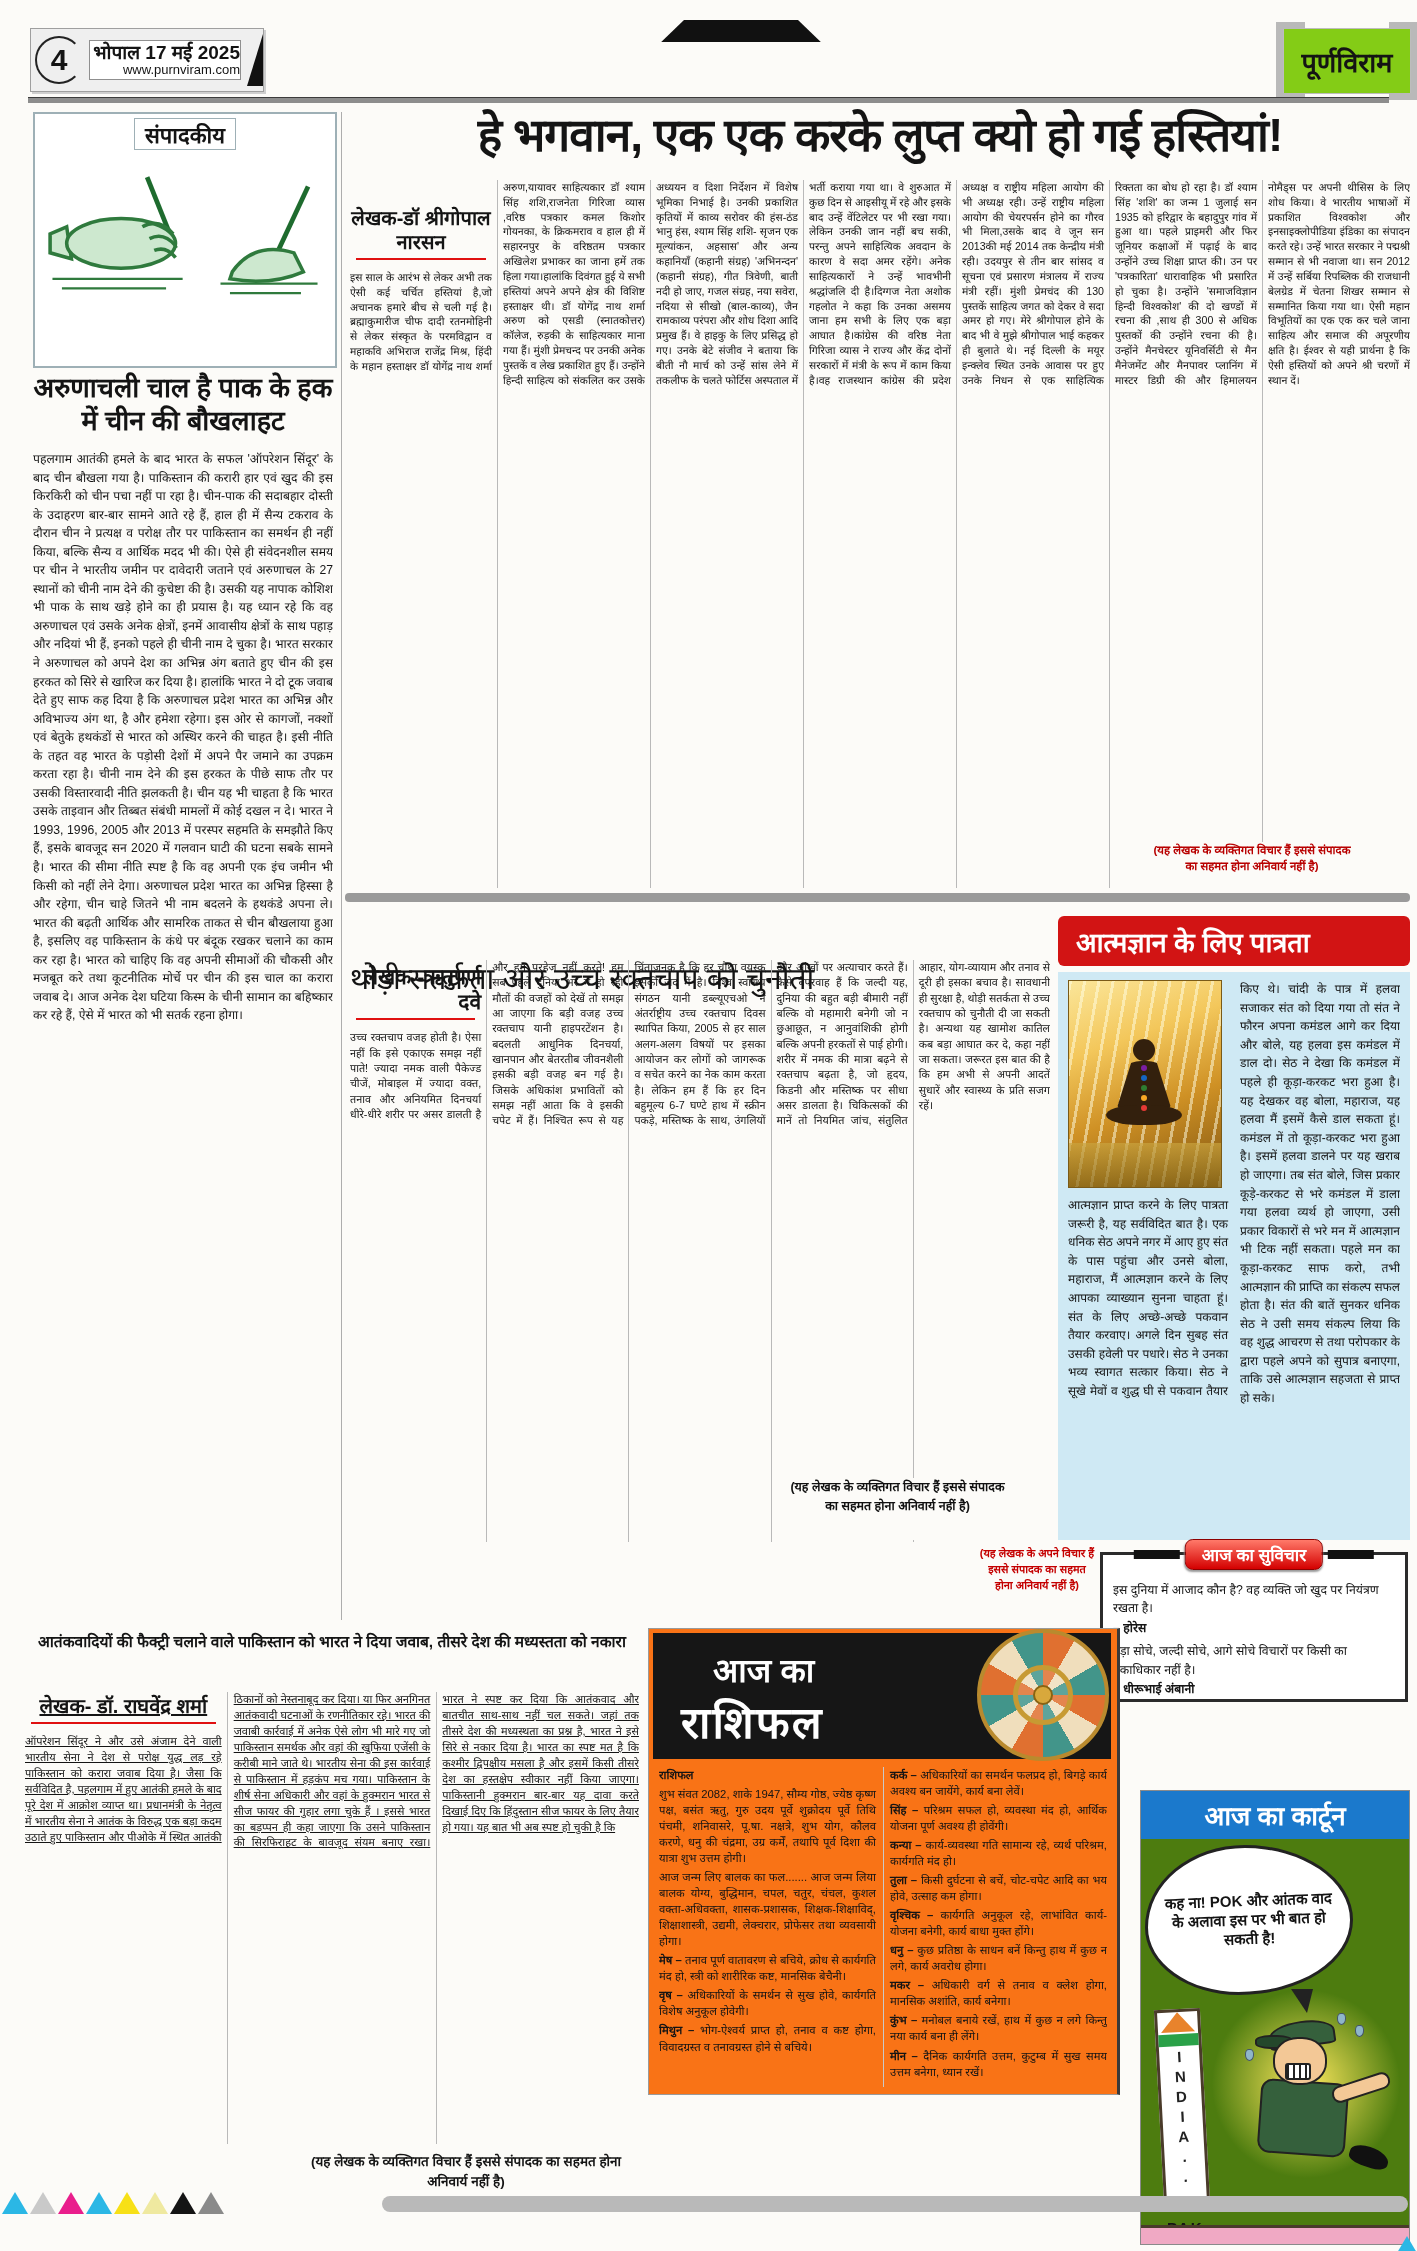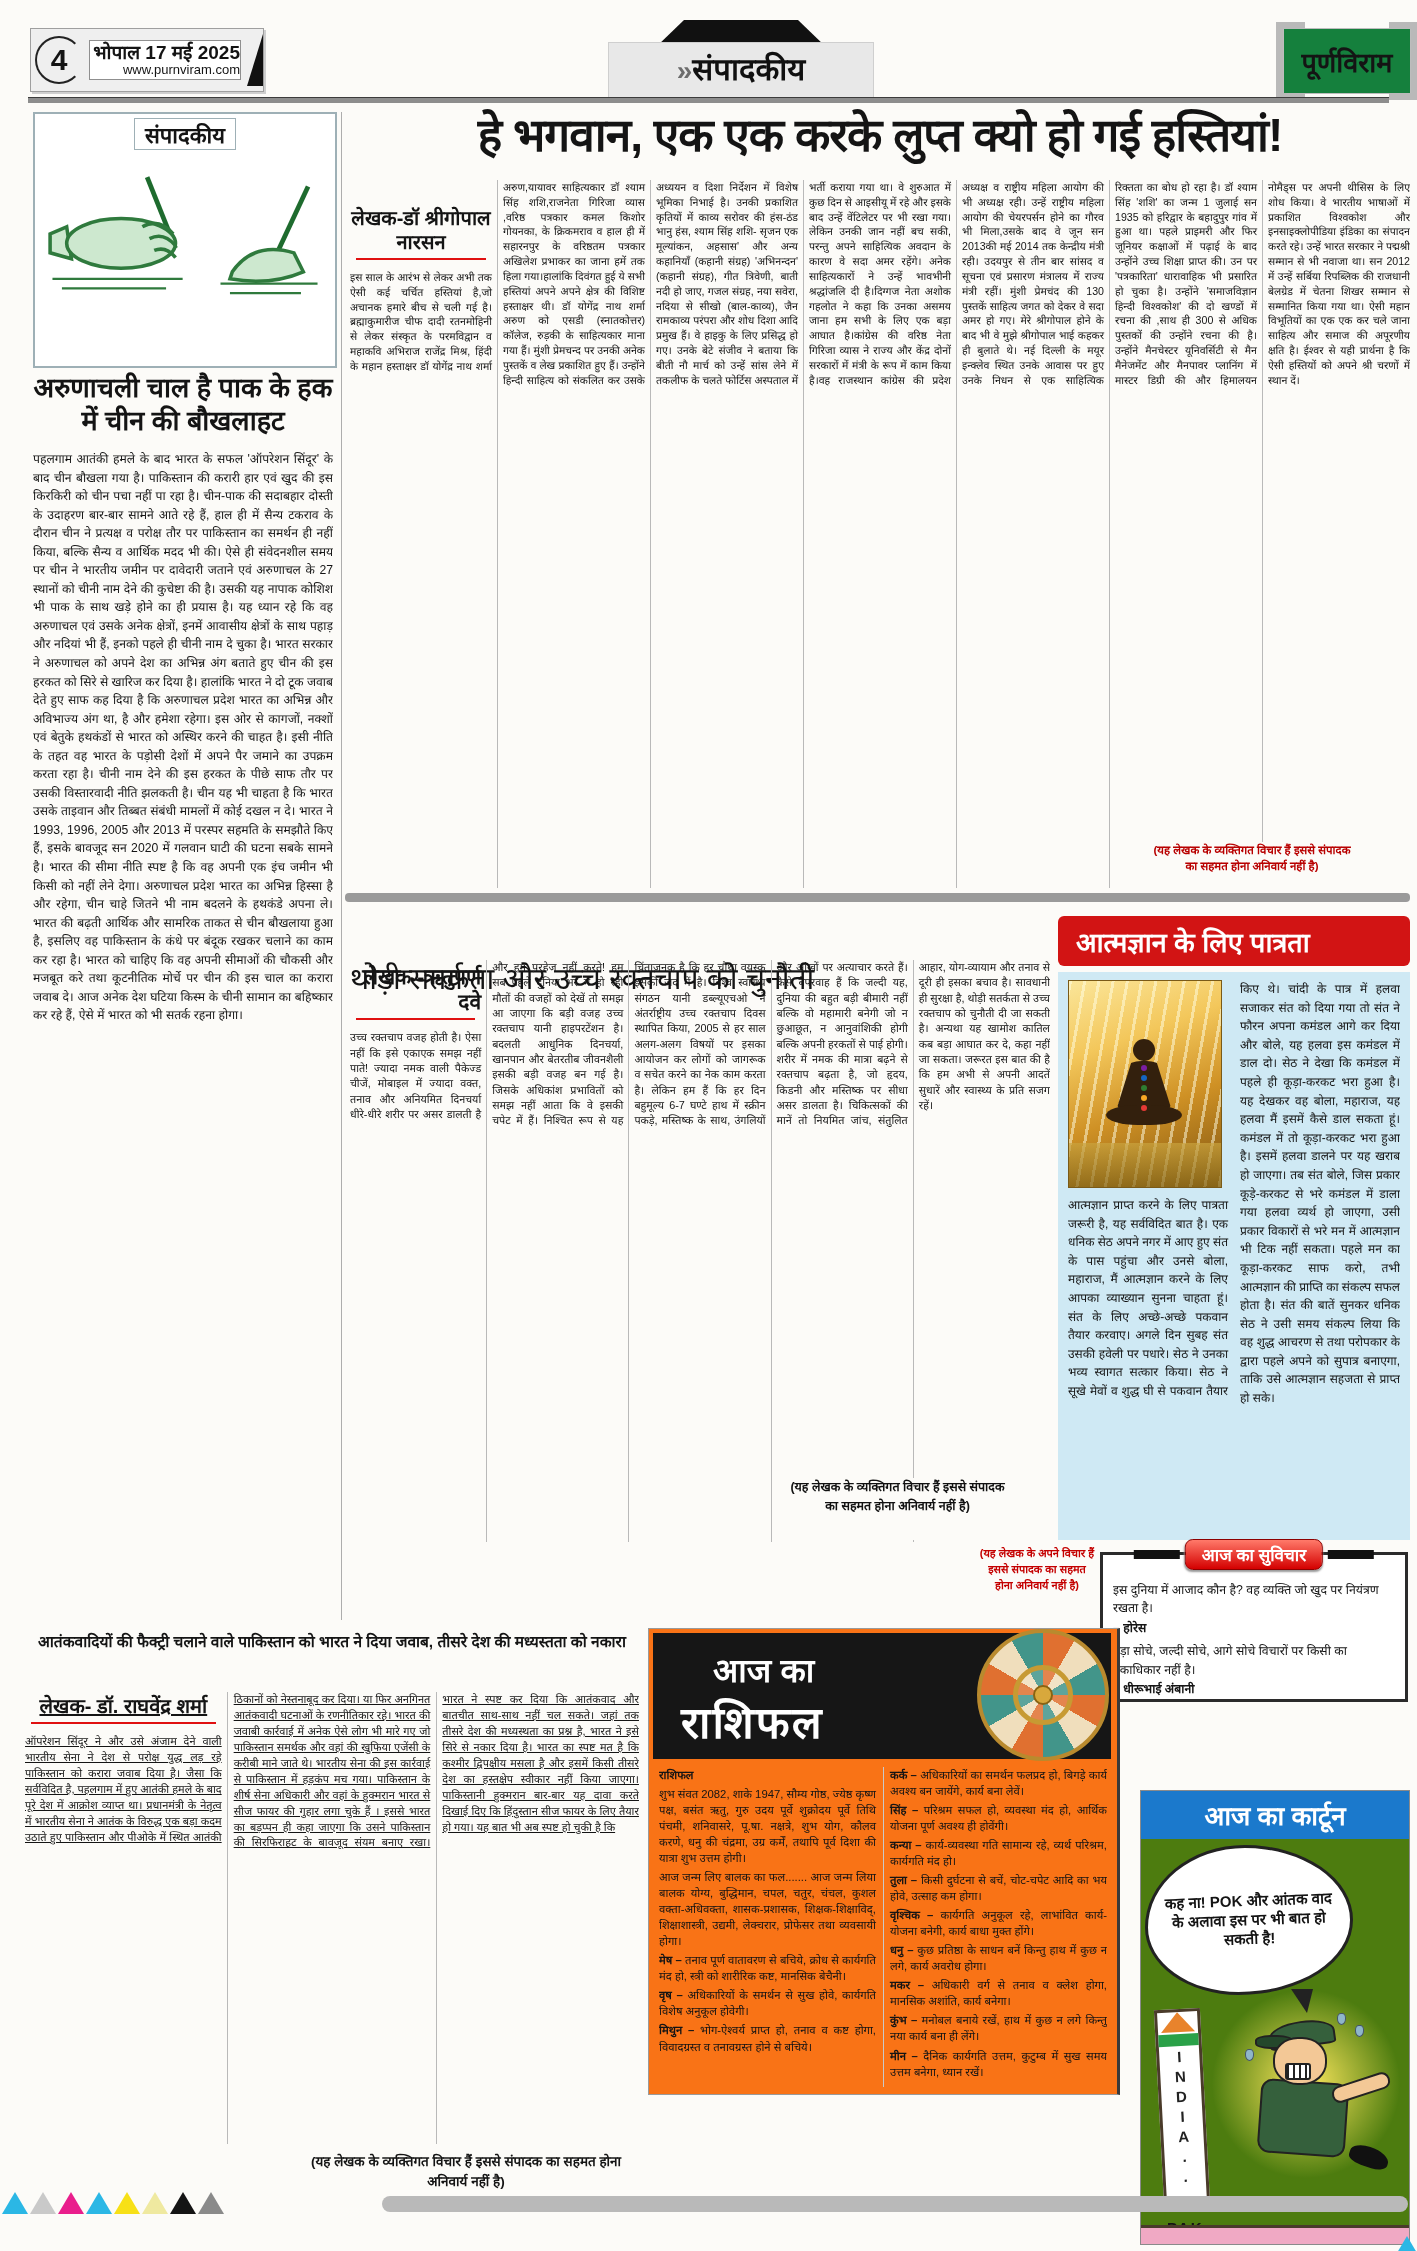--- a/index.html
+++ b/index.html
@@ -18,21 +18,21 @@
   #hdr-left .dt{flex:1;text-align:right;border:1px solid #8f8f8f;margin:4px 6px;padding:2px 0;background:#fff;}
   #dateline{font-size:19px;font-weight:800;line-height:1.05;}
   #website{font-size:13px;font-weight:400;}
   #hdr-wedge{width:16px;height:52px;background:#111;clip-path:polygon(100% 0,100% 100%,0 100%);}
   #hdr-center{left:608px;top:20px;width:266px;height:76px;}
   #hdr-center .roof{width:190px;height:22px;margin:0 auto;background:#111;
                     clip-path:polygon(8% 100%,20% 0,80% 0,92% 100%);}
   #hdr-center .band{background:#e8e8e8;border:1px solid #cfcfcf;text-align:center;padding:4px 0 10px;}
   #section-banner{font-size:31px;font-weight:800;color:#101010;}
   .chev{color:#6d6d6d;font-weight:800;font-size:28px;letter-spacing:-4px;margin-right:4px;}
-  #hdr-right{left:1283px;top:28px;width:126px;height:64px;background:#15803d;border:1px solid #bdbdbd;
+  #hdr-right{left:1283px;top:28px;width:126px;height:64px;background:#84cc16;border:1px solid #bdbdbd;
              display:flex;align-items:center;justify-content:center;}
   #hdr-right:before,#hdr-right:after{content:"";position:absolute;width:22px;height:64px;}
   #hdr-right:before{left:-8px;border:7px solid #b9b9b9;border-right:none;}
   #hdr-right:after{right:-8px;border:7px solid #b9b9b9;border-left:none;}
   #masthead{font-size:27px;font-weight:800;}
   #hdr-rule{left:28px;top:97px;width:1361px;height:5px;background:#8d8d8d;border-top:1px solid #3c3c3c;}
 
   
   #edit-box{left:33px;top:112px;width:300px;height:252px;border:2px solid #9eb0b6;background:#fff;
             text-align:center;}
@@ -171,23 +171,20 @@
     <div id="page-num">4</div>
     <div class="dt">
       <div id="dateline">भोपाल 17 मई 2025</div>
       <div id="website">www.purnviram.com</div>
     </div>
     <div id="hdr-wedge"></div>
   </div>
 
   <div class="abs" id="hdr-center">
     <div class="roof"></div>
-    <div class="band">
-      <span class="chev">»</span><span id="section-banner">संपादकीय</span>
-    </div>
   </div>
 
   <div class="abs" id="hdr-right">
     <span id="masthead">पूर्णविराम</span>
   </div>
 
   <div class="abs" id="hdr-rule"></div>
 
   <div class="abs" id="edit-box">
     <div id="edit-box-title">संपादकीय</div>

